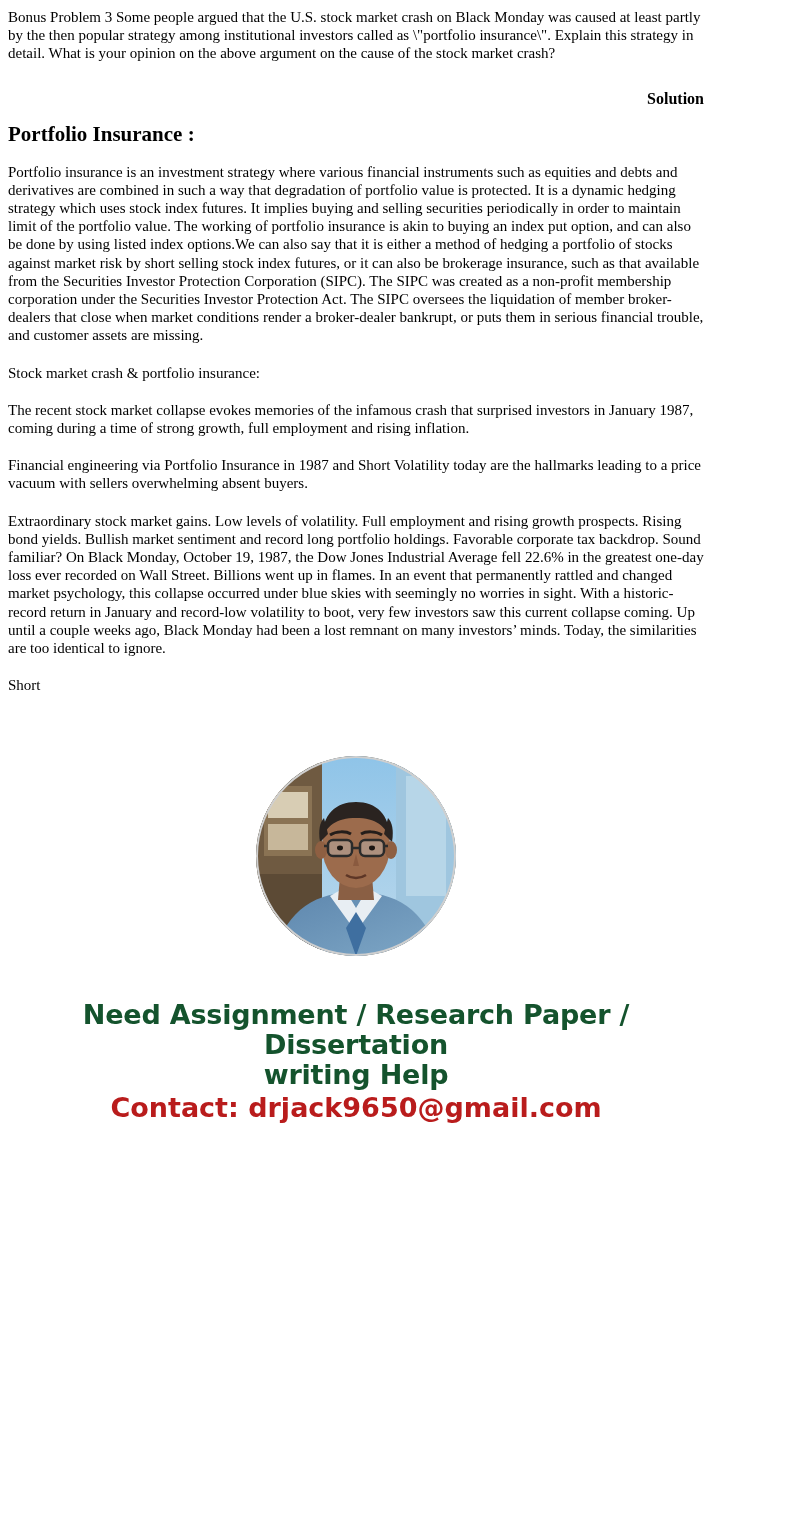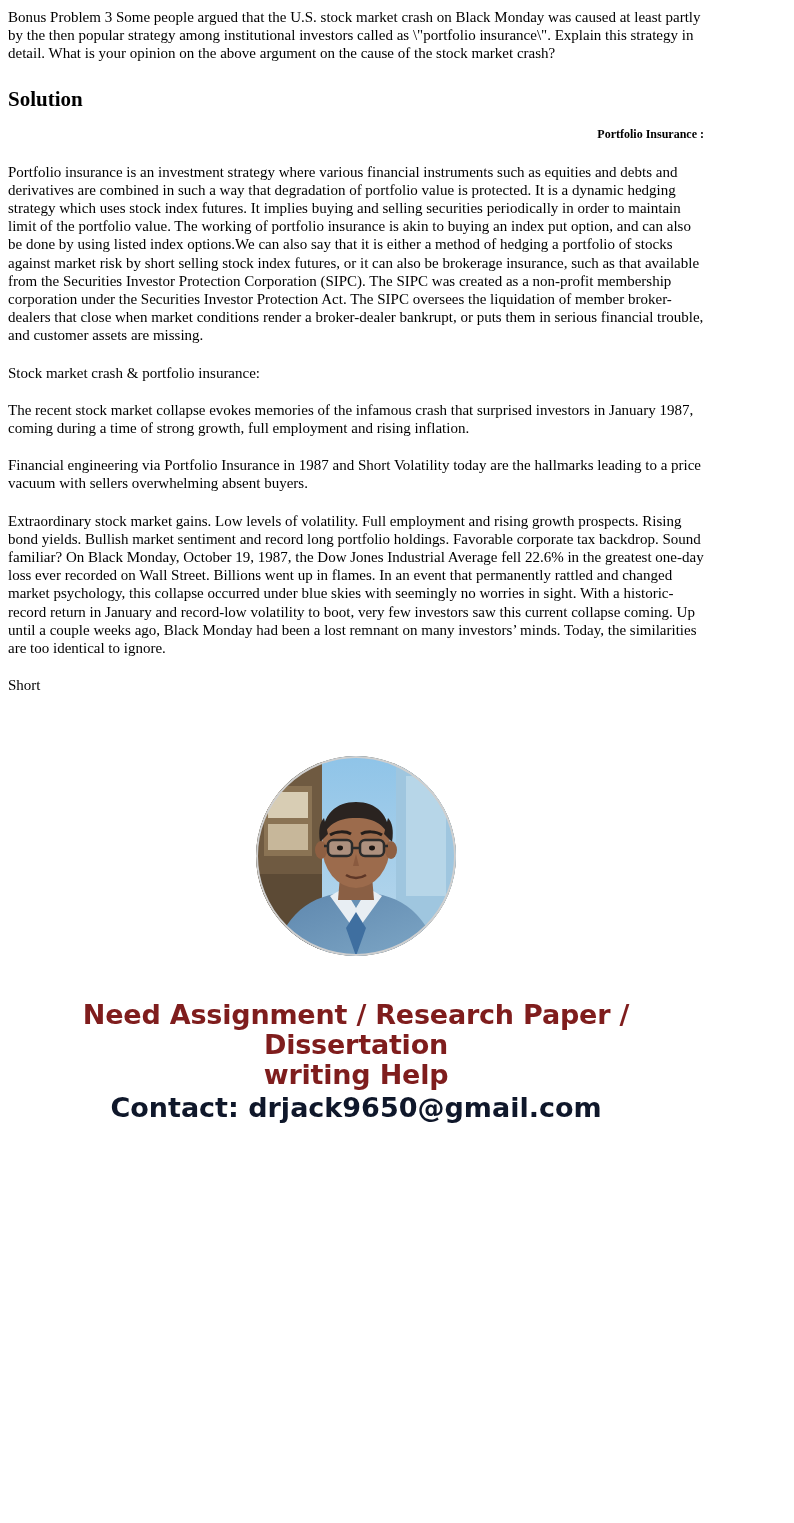--- a/index.html
+++ b/index.html
@@ -19,31 +19,31 @@
     box-sizing: border-box;
     padding: 8px 8px 0 8px;
   }
   p.para {
     margin: 0 0 0 0;
     font-size: 15px;
     line-height: 18.2px;
     text-align: left;
   }
   h2.solution {
-    font-size: 21px;
+    font-size: 16px;
     line-height: 24px;
     font-weight: bold;
     margin: 24px 0 14px 0;
+    text-align: right;
   }
   .bold-lead {
-    font-size: 12px;
+    font-size: 21px;
     line-height: 18px;
     font-weight: bold;
     margin: 0 0 20px 0;
-    text-align: right;
   }
   .block {
     margin: 4px 0 19px 0;
     font-size: 15px;
     line-height: 18.2px;
   }
   .block:last-of-type {
     margin-bottom: 0;
   }
   .thanks {
@@ -70,33 +70,33 @@
   }
   .avatar svg {
     display: block;
   }
   .promo-text {
     font-family: "DejaVu Sans", "Liberation Sans", sans-serif;
     font-weight: bold;
     font-size: 27px;
     line-height: 30px;
     letter-spacing: -0.2px;
-    color: #7f1d1d;
+    color: #14532d;
     margin-top: 44px;
     padding: 0 10px;
   }
   .promo-text .line2 {
     display: block;
   }
   .promo-contact {
     font-family: "DejaVu Sans", "Liberation Sans", sans-serif;
     font-weight: bold;
     font-size: 27px;
     line-height: 32px;
-    color: #0f172a;
+    color: #b91c1c;
     margin-top: 2px;
   }
 </style>
 </head>
 <body>
 
 <div class="page">
 
   <p class="para">Bonus Problem 3 Some people argued that the U.S. stock market crash on Black Monday was caused at least partly by the then popular strategy among institutional investors called as \"portfolio insurance\". Explain this strategy in detail. What is your opinion on the above argument on the cause of the stock market crash?</p>
 

